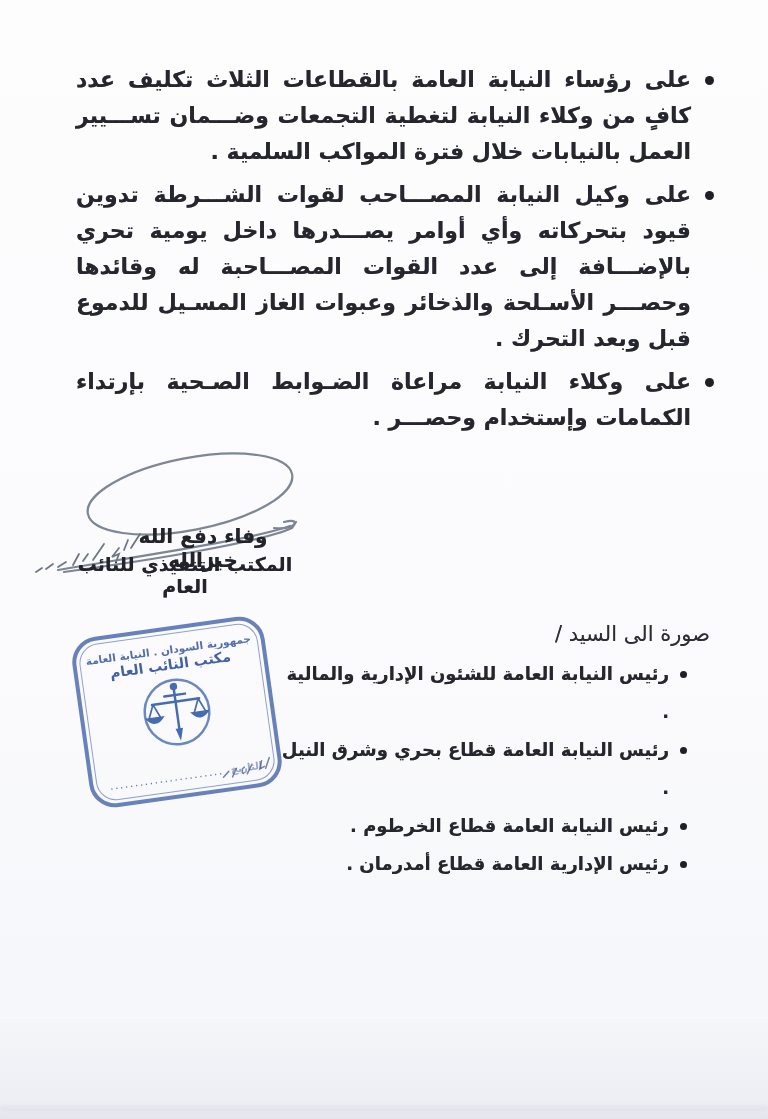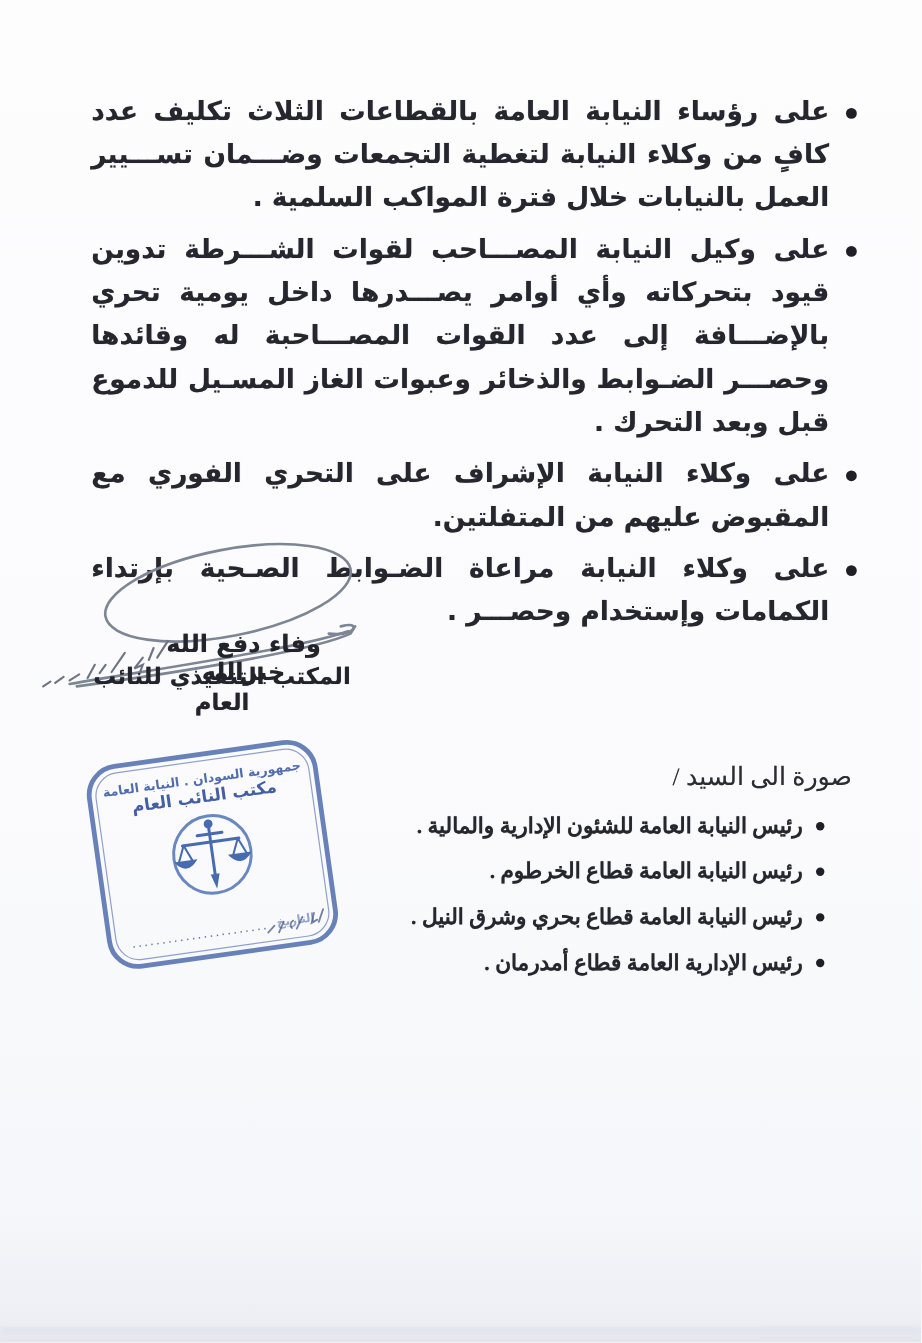--- a/index.html
+++ b/index.html
@@ -2,36 +2,36 @@
 <html lang="ar"><head>
 <meta charset="utf-8">
 <style>
   html,body{margin:0;padding:0;background:#ffffff;}
   .page{
     position:relative;width:768px;height:1119px;overflow:hidden;
     background:linear-gradient(180deg,#fdfdfe 0%,#fbfbfd 55%,#f6f7fa 90%,#eceef4 99%,#e3e5ec 100%);
     font-family:"DejaVu Sans",sans-serif;color:#26262e;
   }
   
-  .main-list{position:absolute;top:76px;right:50px;width:642px;list-style:none;margin:0;padding:0;direction:rtl;}
+  .main-list{position:absolute;top:62px;right:50px;width:642px;list-style:none;margin:0;padding:0;direction:rtl;}
   .main-list li{
     position:relative;padding-right:27px;margin-bottom:7px;
     font-size:22px;font-weight:700;line-height:36px;
     text-align:justify;color:#26262e;
     text-shadow:0 0 .6px rgba(38,38,46,.55);
   }
   .b-dot{position:absolute;right:4px;top:14px;width:9px;height:9px;border-radius:50%;background:#1f1f27;}
   
   .sig-svg{position:absolute;left:22px;top:442px;}
   .sig-name{position:absolute;left:103px;top:524px;width:200px;text-align:center;direction:rtl;
     font-size:20px;font-weight:700;color:#23232b;text-shadow:0 0 .6px rgba(35,35,43,.6);}
   .sig-title{position:absolute;left:74px;top:553px;width:222px;text-align:center;direction:rtl;
     font-size:19px;font-weight:700;color:#23232b;text-shadow:0 0 .6px rgba(35,35,43,.6);}
   
-  .cc-block{position:absolute;top:635px;right:58px;width:430px;direction:rtl;font-family:Liberation Serif, serif;}
+  .cc-block{position:absolute;top:622px;right:58px;width:430px;direction:rtl;}
   .cc-heading{font-size:21px;font-weight:500;color:#2c2c34;margin:0 0 9px 0;text-shadow:0 0 .5px rgba(44,44,52,.5);}
   .cc-list{list-style:none;margin:0;padding:0 18px 0 0;}
   .cc-list li{position:relative;padding-right:23px;font-size:18px;font-weight:700;line-height:38px;color:#26262e;
     text-shadow:0 0 .6px rgba(38,38,46,.55);text-align:right;}
   .c-dot{position:absolute;right:5px;top:16px;width:7px;height:7px;border-radius:50%;background:#1f1f27;}
   
   .stamp{
     position:absolute;left:80px;top:626px;width:186px;height:164px;
     transform:rotate(-8deg);color:#3d5fa8;
     border:4px solid rgba(55,88,163,.75);border-radius:26px;
@@ -56,25 +56,21 @@
 
 <div class="page">
 
   <ul class="main-list">
     <li>
       <span class="b-dot"></span>
       <span>على رؤساء النيابة العامة بالقطاعات الثلاث تكليف عدد كافٍ من وكلاء النيابة لتغطية التجمعات وضـــمان تســـيير العمل بالنيابات خلال فترة المواكب السلمية .</span>
     </li>
     <li>
       <span class="b-dot"></span>
-      <span>على وكيل النيابة المصـــاحب لقوات الشـــرطة تدوين قيود بتحركاته وأي أوامر يصـــدرها داخل يومية تحري بالإضـــافة إلى عدد القوات المصـــاحبة له وقائدها وحصـــر الضـوابط والذخائر وعبوات الغاز المسـيل للدموع قبل وبعد التحرك .</span>
-    </li>
-    <li>
-      <span class="b-dot"></span>
-      <span>على وكلاء النيابة الإشراف على التحري الفوري مع المقبوض عليهم من المتفلتين.</span>
+      <span>على وكيل النيابة المصـــاحب لقوات الشـــرطة تدوين قيود بتحركاته وأي أوامر يصـــدرها داخل يومية تحري بالإضـــافة إلى عدد القوات المصـــاحبة له وقائدها وحصـــر الأسـلحة والذخائر وعبوات الغاز المسـيل للدموع قبل وبعد التحرك .</span>
     </li>
     <li>
       <span class="b-dot"></span>
       <span>على وكلاء النيابة مراعاة الضـوابط الصـحية بإرتداء الكمامات وإستخدام وحصـــر .</span>
     </li>
   </ul>
 
   <svg class="sig-svg" width="320" height="142" viewBox="0 0 320 142" fill="none">
     <g stroke="#7d8694" stroke-width="2.2" stroke-linecap="round" fill="none">
       <ellipse cx="168" cy="52" rx="104" ry="36" transform="rotate(-11 168 52)"></ellipse>
@@ -100,25 +96,25 @@
 
   <div class="cc-block">
     <div class="cc-heading">صورة الى السيد /</div>
     <ul class="cc-list">
       <li>
         <span class="c-dot"></span>
         <span>رئيس النيابة العامة للشئون الإدارية والمالية .</span>
       </li>
       <li>
         <span class="c-dot"></span>
-        <span>رئيس النيابة العامة قطاع الخرطوم .</span>
+        <span>رئيس النيابة العامة قطاع بحري وشرق النيل .</span>
       </li>
       <li>
         <span class="c-dot"></span>
-        <span>رئيس النيابة العامة قطاع بحري وشرق النيل .</span>
+        <span>رئيس النيابة العامة قطاع الخرطوم .</span>
       </li>
       <li>
         <span class="c-dot"></span>
         <span>رئيس الإدارية العامة قطاع أمدرمان .</span>
       </li>
     </ul>
   </div>
 
   <div class="stamp">
     <div class="stamp-inner"></div>

